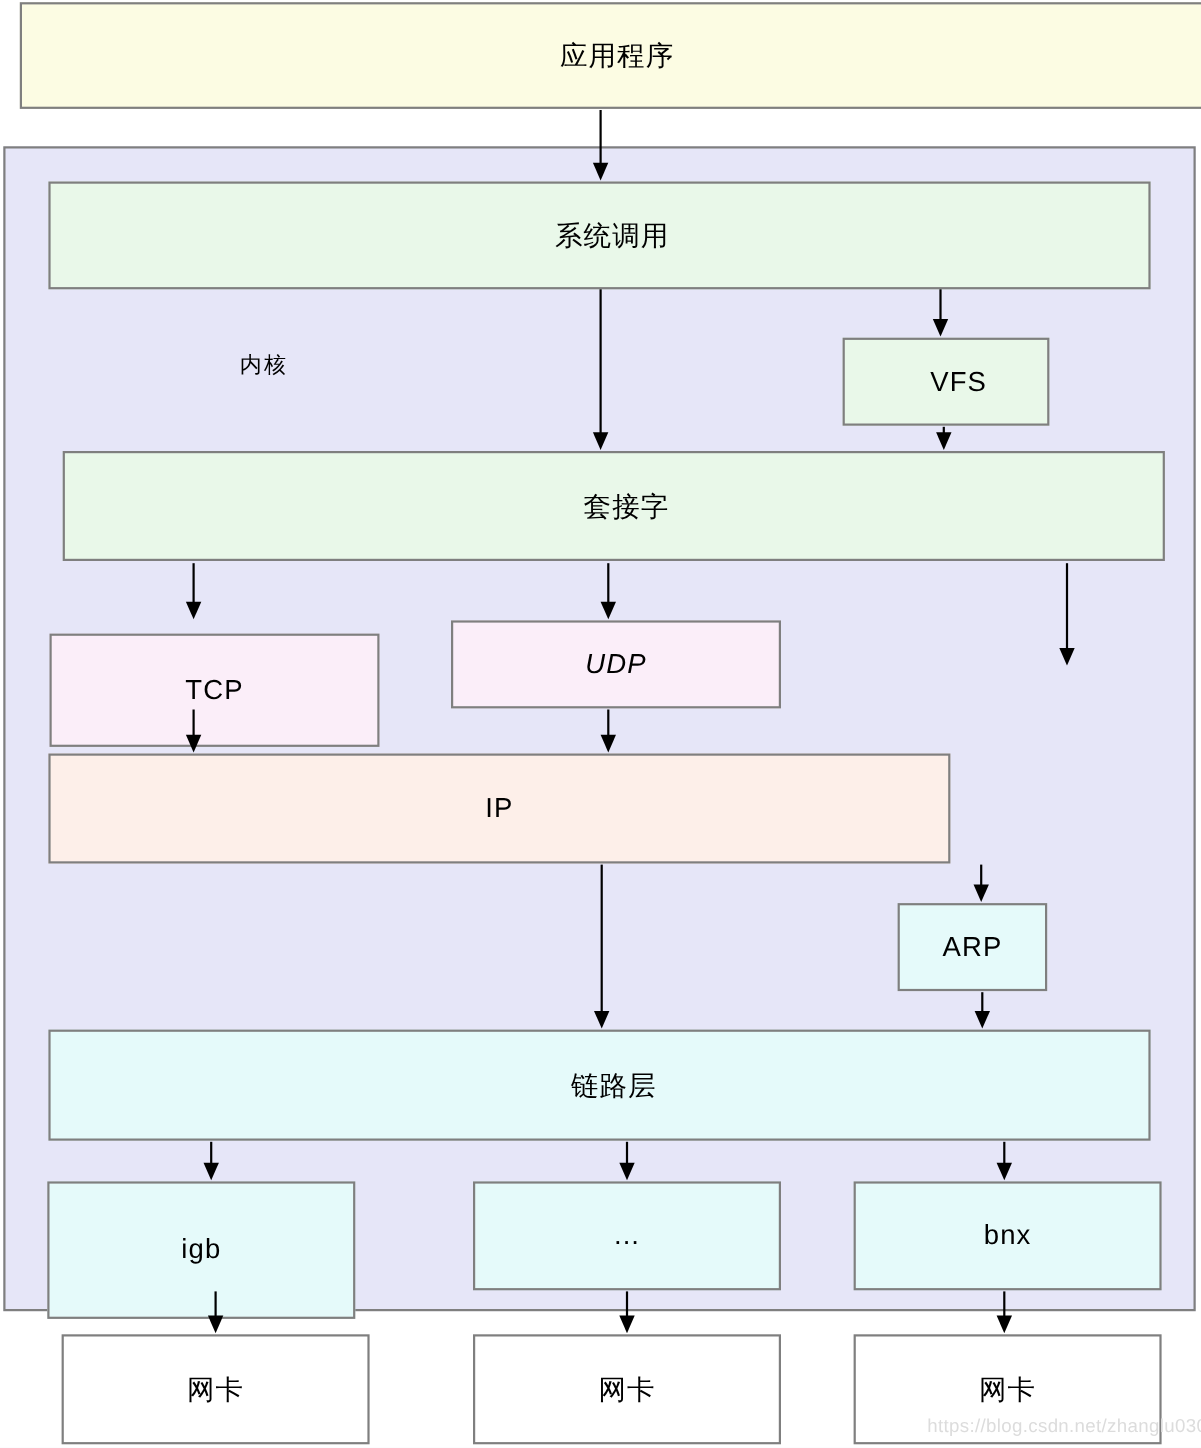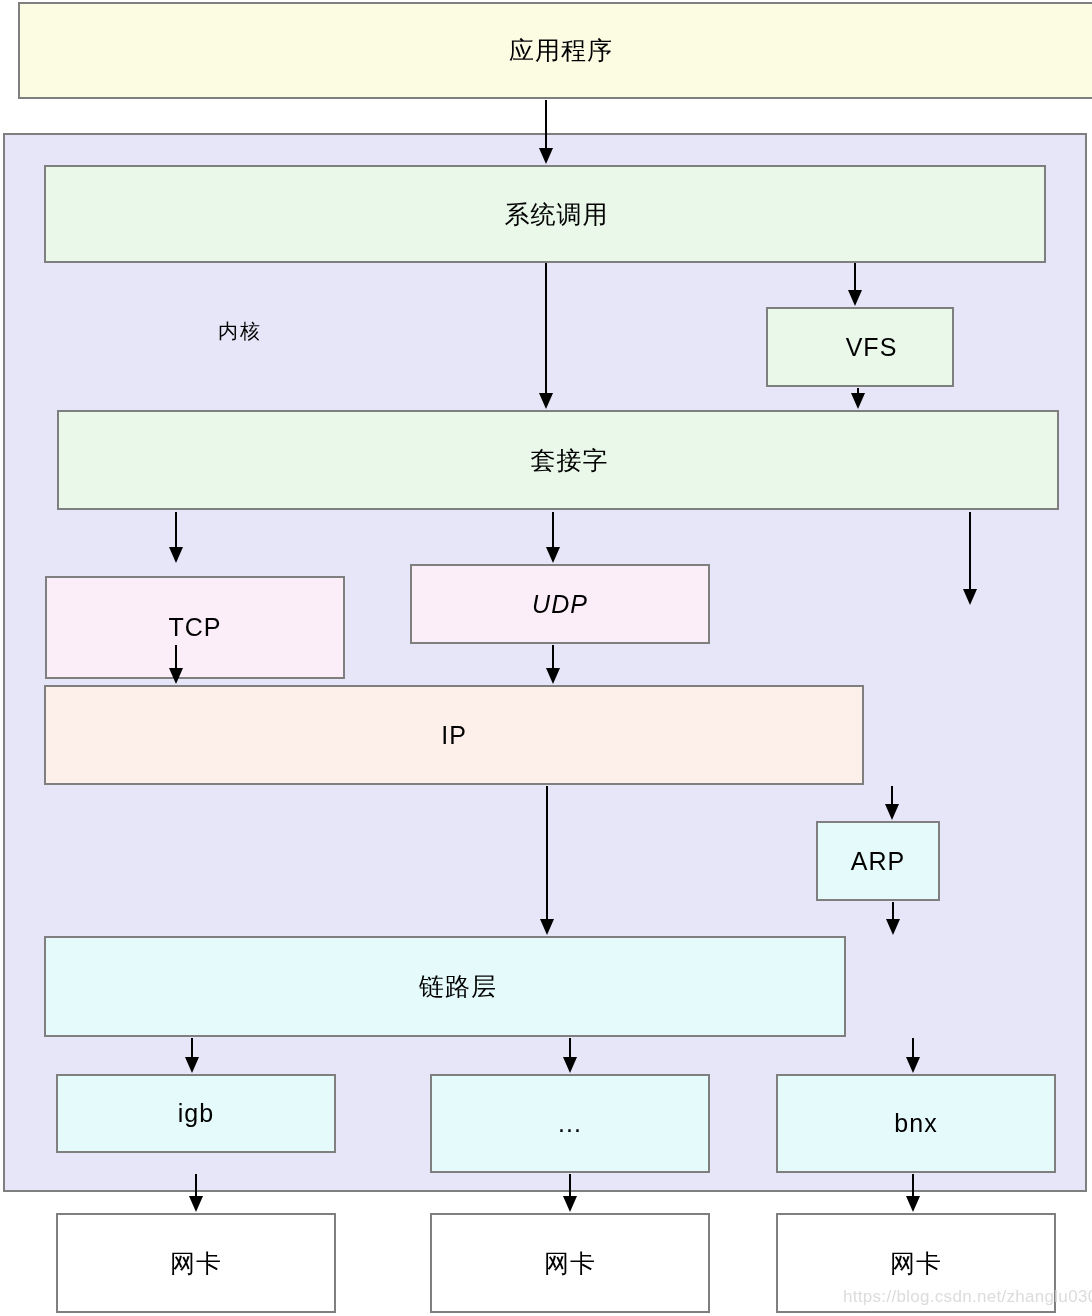--- a/index.html
+++ b/index.html
@@ -78,29 +78,29 @@
 
   <div class="box bg-pink" style="left:410px;top:564px;width:300px;height:80px;font-style:italic;">
     <span>UDP</span>
   </div>
 
 
   <div class="box bg-peach" style="left:44px;top:685px;width:820px;height:100px;">
     <span>IP</span>
   </div>
 
-  <div class="box bg-cyan" style="left:816px;top:821px;width:124px;height:80px;">
+  <div class="box bg-cyan" style="left:816px;top:821px;width:136px;height:80px;">
     <span>ARP</span>
   </div>
 
-  <div class="box bg-cyan" style="left:44px;top:936px;width:802px;height:101px;padding-left:26px;">
+  <div class="box bg-cyan" style="left:44px;top:936px;width:1002px;height:101px;padding-left:26px;">
     <span>链路层</span>
   </div>
 
-  <div class="box bg-cyan" style="left:56px;top:1074px;width:280px;height:79px;">
+  <div class="box bg-cyan" style="left:43px;top:1074px;width:280px;height:125px;">
     <span>igb</span>
   </div>
 
   <div class="box bg-cyan" style="left:430px;top:1074px;width:280px;height:99px;">
     <span>...</span>
   </div>
 
   <div class="box bg-cyan" style="left:776px;top:1074px;width:280px;height:99px;">
     <span>bnx</span>
   </div>

